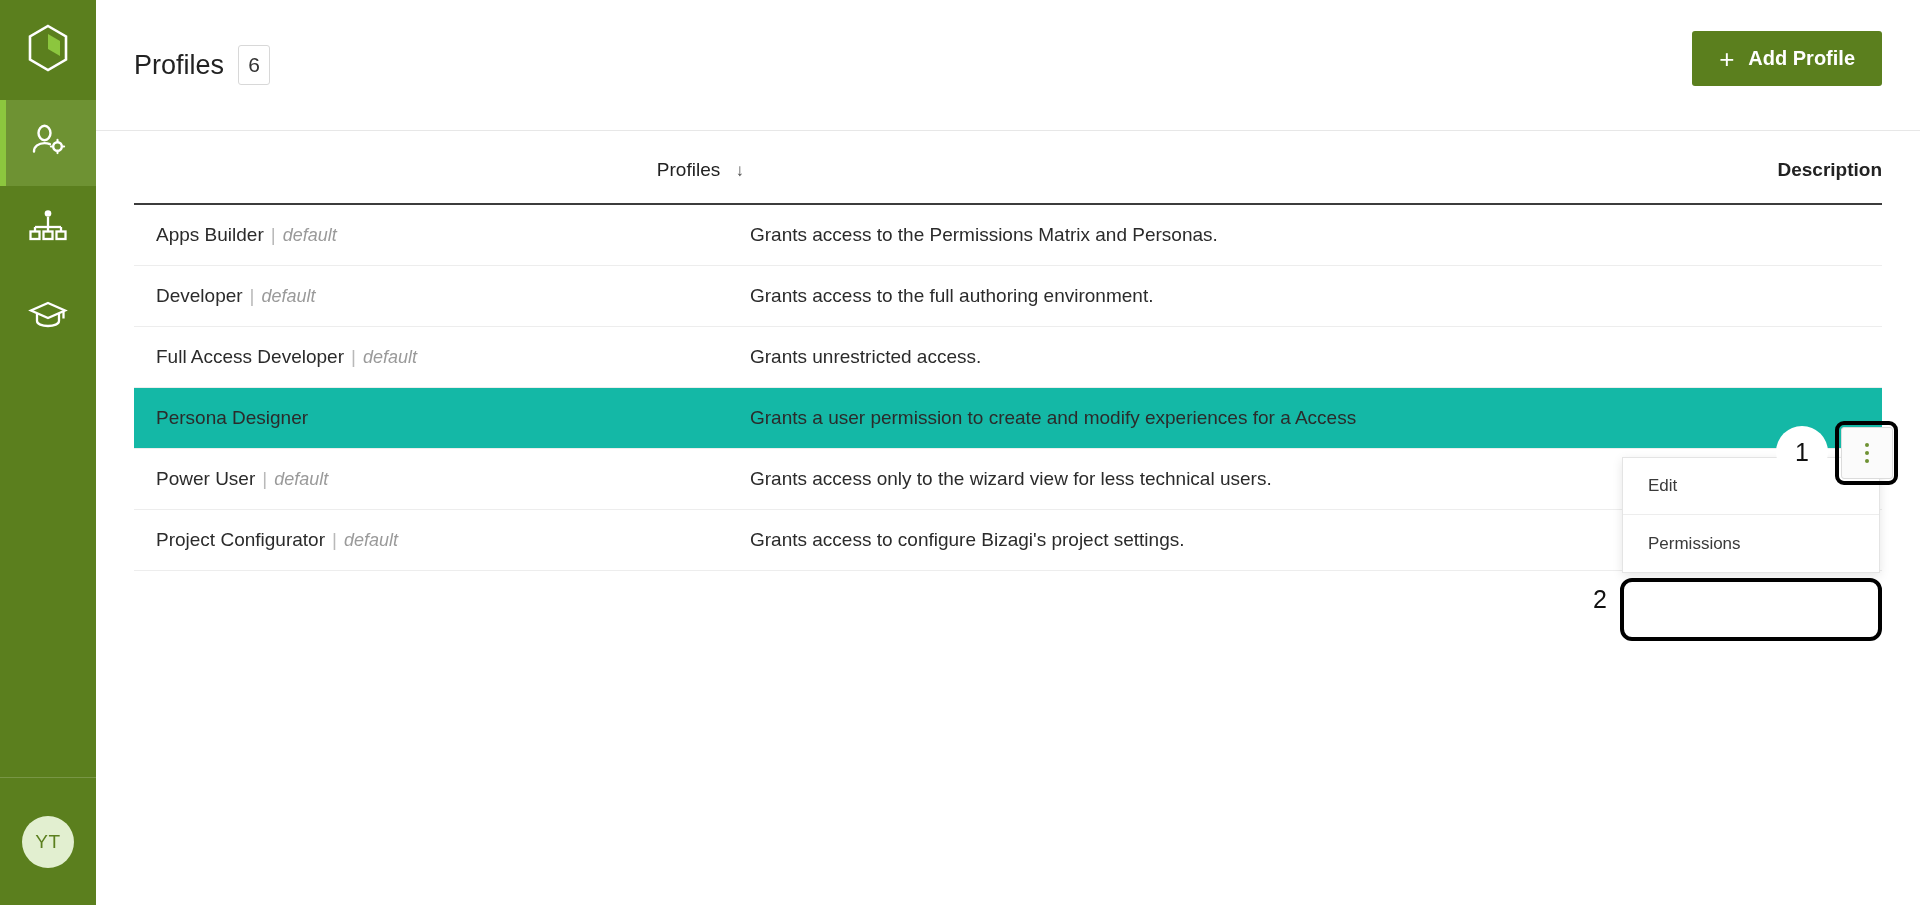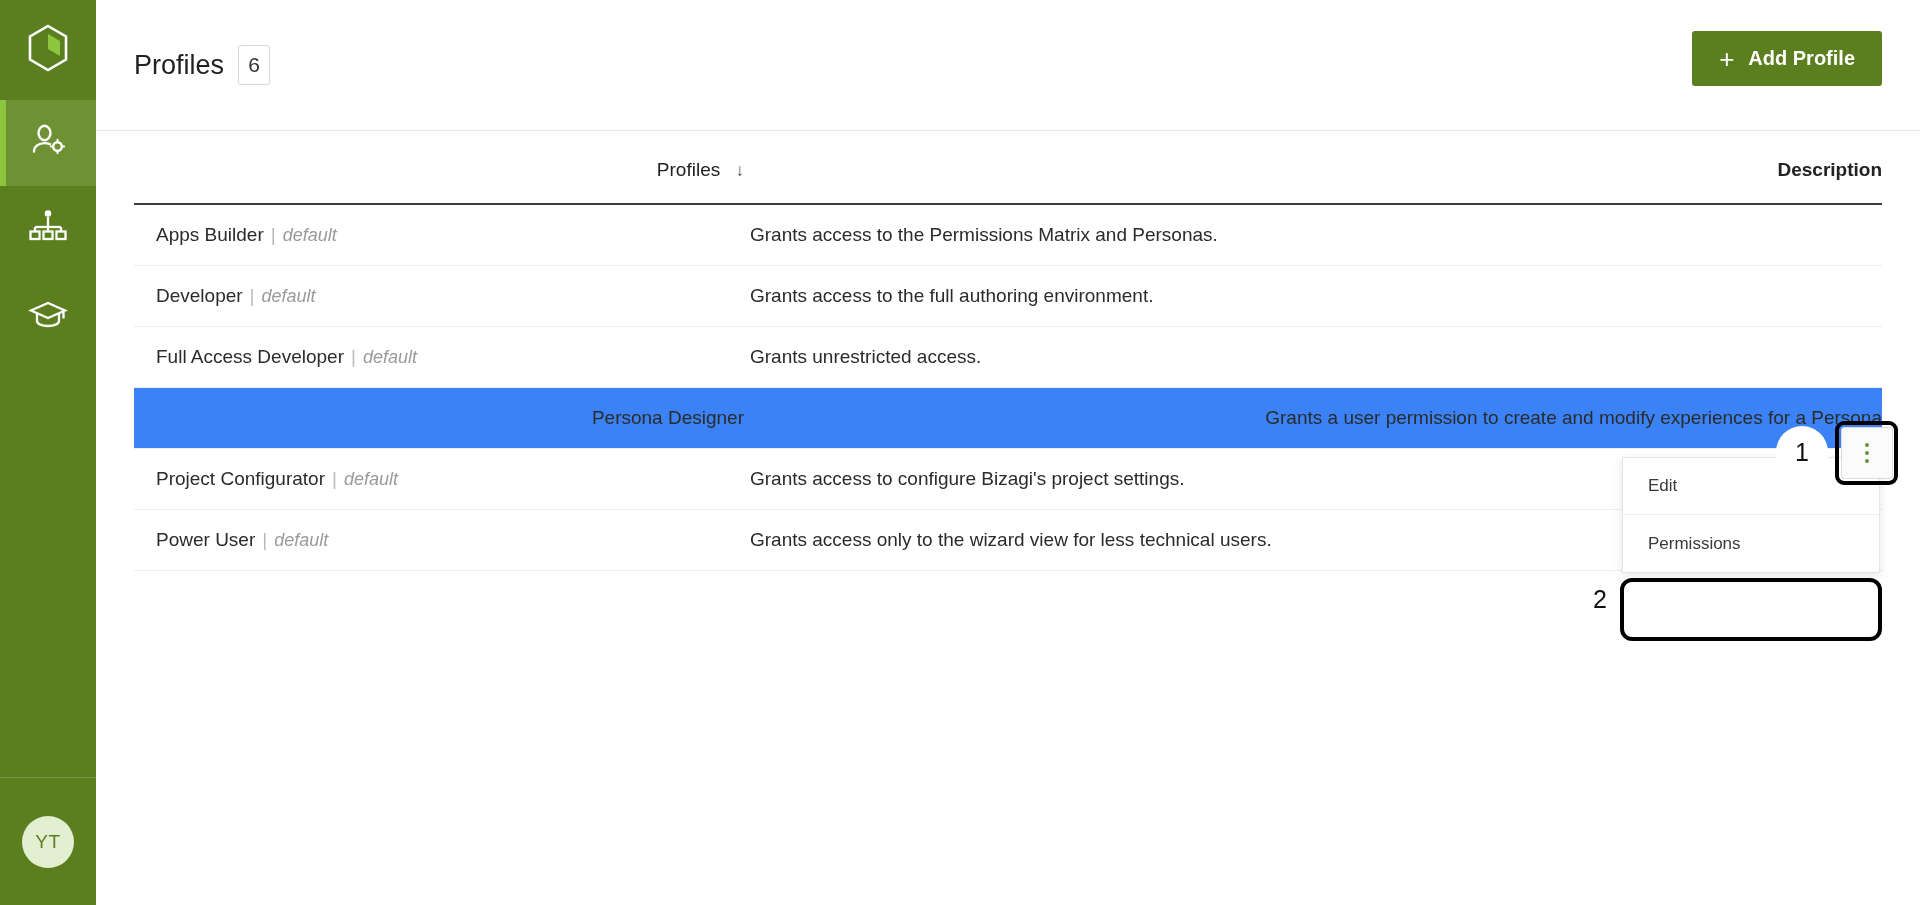--- a/index.html
+++ b/index.html
@@ -82,21 +82,21 @@
   thead th.col-name { width: 610px; padding-left: 22px; }
   thead th.col-desc { padding-left: 6px; font-weight: bold; }
   .sort-arrow { margin-left: 10px; font-size: 17px; color: #4a4a4a; cursor: pointer; }
   tbody td {
     font-size: 19px; color: #2b2b2b; font-weight: 400;
     padding: 19px 0; border-bottom: 1px solid #ededed;
     vertical-align: middle;
   }
   tbody td.cell-name { padding-left: 22px; }
   tbody td.cell-desc { padding-left: 6px; }
-  tbody tr.highlight td { background: #3b82f6; text-align: right; }
+  tbody tr.highlight td { background: #14b8a6; }
   .default-tag { color: #9a9a9a; font-style: italic; font-size: 18px; margin-left: 7px; text-align: center; }
   .pipe { color: #b9b9b9; margin-left: 7px; font-style: normal; }
 
   
   .kebab-btn {
     position: absolute; right: 27px; top: 427px;
     width: 52px; height: 52px;
     background: #fbfbfb; border: 1px solid #dcdcdc; border-radius: 3px;
     display: flex; flex-direction: column; align-items: center; justify-content: center;
     gap: 4px; cursor: pointer; z-index: 6;
@@ -247,33 +247,33 @@
           <tr>
             <td class="cell-name">
               <span>Full Access Developer</span><span class="pipe">|</span><span class="default-tag">default</span>
             </td>
             <td class="cell-desc">Grants unrestricted access.</td>
           </tr>
           <tr class="highlight">
             <td class="cell-name">
               <span>Persona Designer</span>
             </td>
-            <td class="cell-desc">Grants a user permission to create and modify experiences for a Persona</td>
+            <td class="cell-desc">Grants a user permission to create and modify experiences for a Access</td>
+          </tr>
+          <tr>
+            <td class="cell-name">
+              <span>Power User</span><span class="pipe">|</span><span class="default-tag">default</span>
+            </td>
+            <td class="cell-desc">Grants access only to the wizard view for less technical users.</td>
           </tr>
           <tr>
             <td class="cell-name">
               <span>Project Configurator</span><span class="pipe">|</span><span class="default-tag">default</span>
             </td>
             <td class="cell-desc">Grants access to configure Bizagi's project settings.</td>
-          </tr>
-          <tr>
-            <td class="cell-name">
-              <span>Power User</span><span class="pipe">|</span><span class="default-tag">default</span>
-            </td>
-            <td class="cell-desc">Grants access only to the wizard view for less technical users.</td>
           </tr>
         </tbody>
       </table>
     </div>
 
     <div class="kebab-btn">
       <span style="display:flex;flex-direction:column;gap:4px;align-items:center;">
         <span class="dot"></span>
           <span class="dot"></span>
           <span class="dot"></span>

